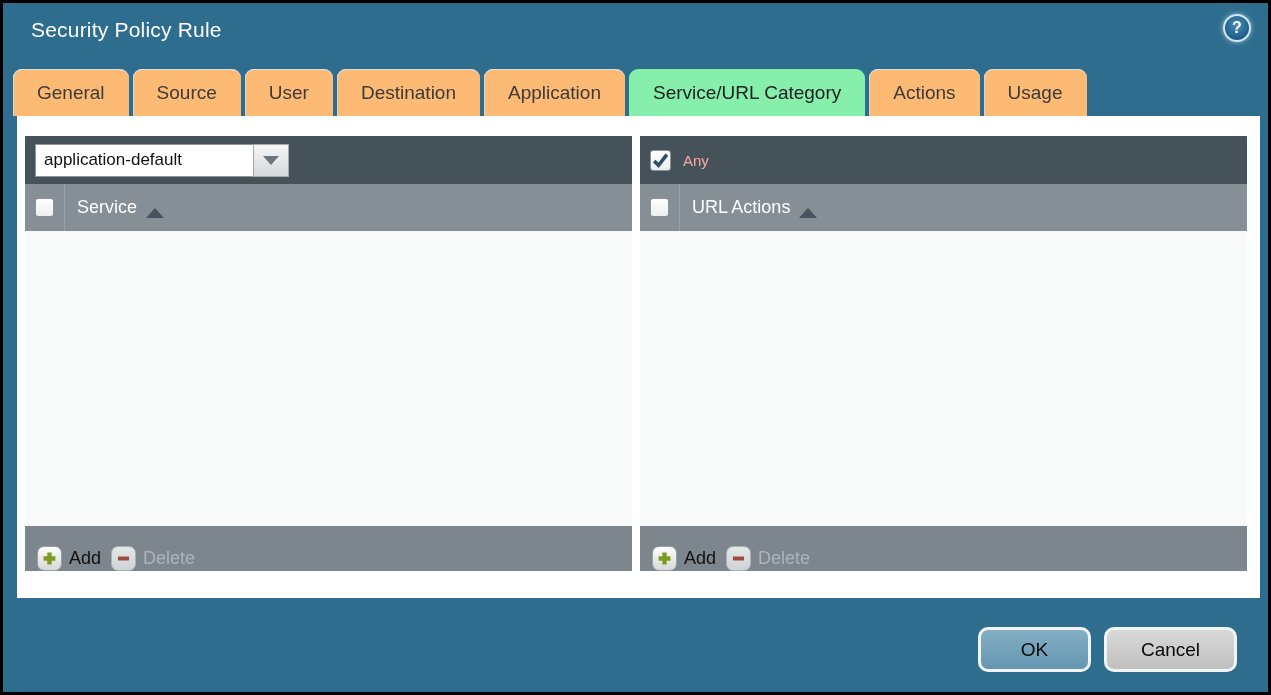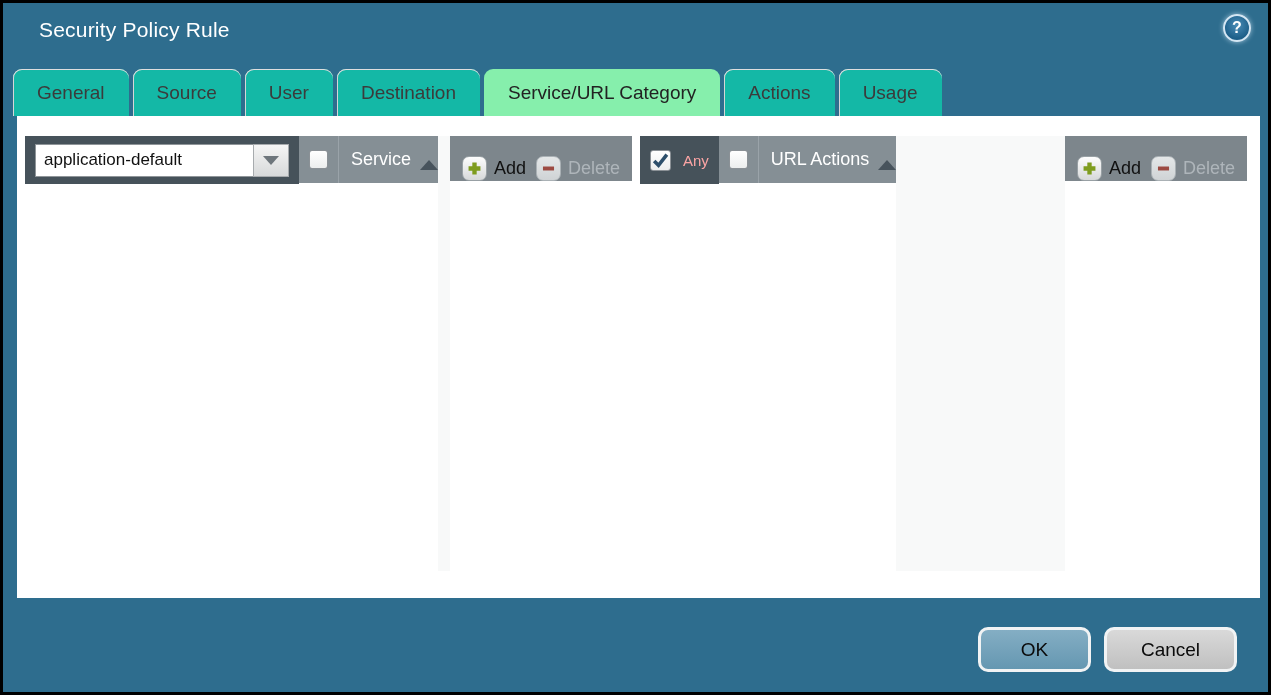--- a/index.html
+++ b/index.html
@@ -10,62 +10,62 @@
   }
   .dialog {
     position: relative;
     width: 1271px; height: 695px;
     background: #2e6d8e;
     border: 3px solid #000;
     overflow: hidden;
   }
   
   .title {
-    position: absolute; top: 15px; left: 36px;
+    position: absolute; top: 15px; left: 28px;
     color: #fff; font-size: 21px; letter-spacing: 0.2px;
   }
   .help-icon {
     position: absolute; top: 11px; right: 17px;
     width: 28px; height: 28px; border-radius: 50%;
     background: radial-gradient(circle at 50% 38%, #4a8cb6 0%, #1d5f89 70%);
     border: 2px solid #d4e6f3;
     box-shadow: 0 0 5px rgba(220,240,255,.65);
     color: #fff; font-size: 16px; font-weight: bold;
     display: flex; align-items: center; justify-content: center;
     cursor: pointer;
   }
   
   .tabs {
     position: absolute; top: 66px; left: 10px;
     display: flex; gap: 4px; height: 47px;
   }
   .tab {
     height: 47px; padding: 0 24px;
     display: flex; align-items: center;
-    background: #14b8a6;
+    background: #fdba74;
     border-radius: 9px 9px 0 0;
     box-shadow: inset 0 1px 0 #dedede, inset 1px 0 0 #d6d6d6;
     font-size: 19px; color: #3b3b3b;
     cursor: pointer; white-space: nowrap;
   }
   .tab.active {
     background: #86efac;
     color: #222;
     box-shadow: none;
   }
   
   .content {
     position: absolute; left: 14px; top: 113px;
     width: 1243px; height: 482px;
     background: #ffffff;
     display: flex; gap: 8px;
     padding: 20px 13px 27px 8px;
   }
   .panel {
-    flex: 1; display: flex; flex-direction: row;
+    flex: 1; display: flex; flex-direction: column;
     min-width: 0;
   }
   .panel-header {
     height: 48px; background: #46525a;
     display: flex; align-items: center;
     padding: 0 10px; flex: none;
   }
   .panel-subheader {
     height: 47px; background: #858f95;
     display: flex; align-items: center;
@@ -159,20 +159,21 @@
 <div class="dialog">
 
   <div class="title">Security Policy Rule</div>
   <div class="help-icon">?</div>
 
   <div class="tabs">
     <div class="tab">General</div>
     <div class="tab">Source</div>
     <div class="tab">User</div>
     <div class="tab">Destination</div>
+    <div class="tab">Application</div>
     <div class="tab active">Service/URL Category</div>
     <div class="tab">Actions</div>
     <div class="tab">Usage</div>
   </div>
 
   <div class="content">
 
     <div class="panel">
       <div class="panel-header">
         <div class="dropdown">

